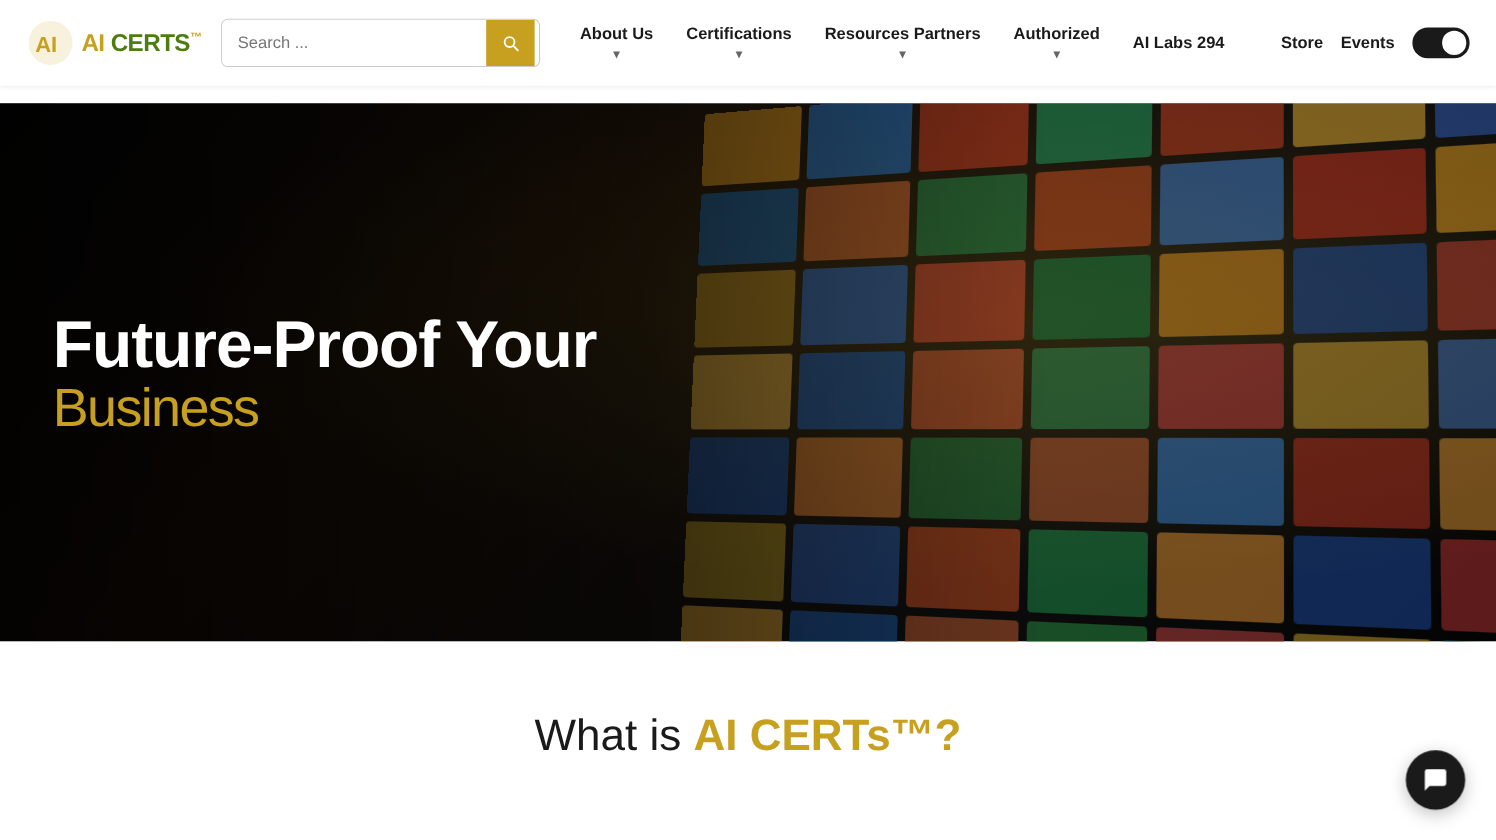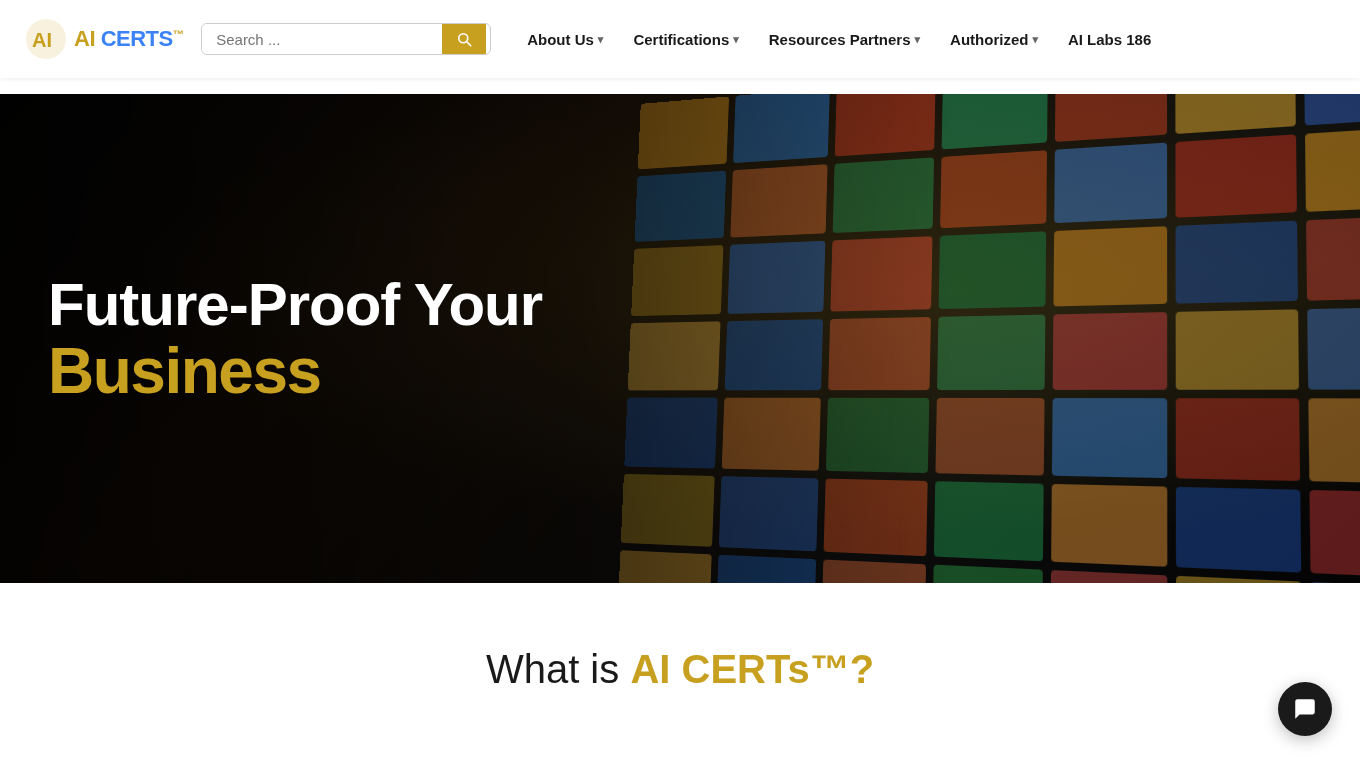--- a/index.html
+++ b/index.html
@@ -50,21 +50,21 @@
     .logo-text span {
       color: #c8a020;
     }
 
     .search-form {
       display: flex;
       align-items: center;
       border: 1.5px solid #ccc;
       border-radius: 6px;
       overflow: hidden;
-      height: 32px;
+      height: 44px;
       width: 290px;
       flex-shrink: 0;
     }
 
     .search-input {
       border: none;
       outline: none;
       padding: 0 14px;
       font-size: 15px;
       color: #555;
@@ -105,20 +105,21 @@
       gap: 4px;
       padding: 8px 12px;
       font-size: 15px;
       font-weight: 600;
       color: #1a1a1a;
       cursor: pointer;
       white-space: nowrap;
       text-decoration: none;
       border-radius: 4px;
       transition: color 0.15s;
+      flex-direction: column;
     }
 
     .nav-caret {
       font-size: 11px;
       color: #666;
     }
 
     .nav-special {
       color: #1a1a1a;
       font-weight: 700;
@@ -216,22 +217,22 @@
 
     .hero-title-line1 {
       font-size: 60px;
       font-weight: 700;
       color: #ffffff;
       line-height: 1.1;
       letter-spacing: -1px;
     }
 
     .hero-title-line2 {
-      font-size: 64px;
-      font-weight: 700;
+      font-size: 49px;
+      font-weight: 400;
       color: #c8a020;
       line-height: 1.05;
       letter-spacing: -1.5px;
     }
 
     .hero-cta {
       display: inline-block;
       margin-top: 36px;
       padding: 14px 28px;
       background: transparent;
@@ -292,21 +293,21 @@
 <nav class="navbar">
 
   <a class="logo-area" href="#">
     <div class="logo-icon-wrap">
       <svg width="44" height="44" viewBox="0 0 44 44" fill="none">
         <circle cx="22" cy="22" r="20" fill="#c8a020" opacity="0.15"></circle>
         <text x="8" y="30" font-size="20" font-weight="900" fill="#c8a020" font-family="Arial">AI</text>
       </svg>
     </div>
     <span class="logo-text">
-      <span>AI </span><span style="color:#3b82f6">CERTS</span><sup style="font-size:11px;color:#c8a020">™</sup>
+      <span>AI </span><span style="color:#4d7c0f">CERTS</span><sup style="font-size:11px;color:#c8a020">™</sup>
     </span>
   </a>
 
   <form class="search-form">
     <input class="search-input" type="text" placeholder="Search ..." style="">
     <button class="search-btn" type="submit">
       <svg viewBox="0 0 24 24">
         <path d="M21 21l-4.35-4.35M17 11A6 6 0 1 1 5 11a6 6 0 0 1 12 0z" stroke="#fff" stroke-width="2.2" stroke-linecap="round" fill="none"></path>
       </svg>
     </button>
@@ -323,24 +324,31 @@
     </a>
     <a class="nav-item" href="#">
       <span>Resources Partners</span>
       <span class="nav-caret">▾</span>
     </a>
     <a class="nav-item" href="#">
       <span>Authorized</span>
       <span class="nav-caret">▾</span>
     </a>
     <a class="nav-item nav-special" href="#">
-      <span>AI Labs 186</span>
+      <span>AI Labs 294</span>
     </a>
   </div>
 
+  <div class="nav-right">
+    <a class="nav-store" href="#">Store</a>
+    <a class="nav-events" href="#">Events</a>
+    <div class="toggle-wrap">
+      <div class="toggle-circle"></div>
+    </div>
+  </div>
 </nav>
 
 <section class="hero">
   <div class="hero-bg"></div>
 
   <div class="hero-panels" id="panels-container">
       <div class="panel" style="background: rgb(232, 160, 32);"></div>
       <div class="panel" style="background: rgb(42, 127, 212);"></div>
       <div class="panel" style="background: rgb(212, 64, 32);"></div>
       <div class="panel" style="background: rgb(32, 160, 96);"></div>

